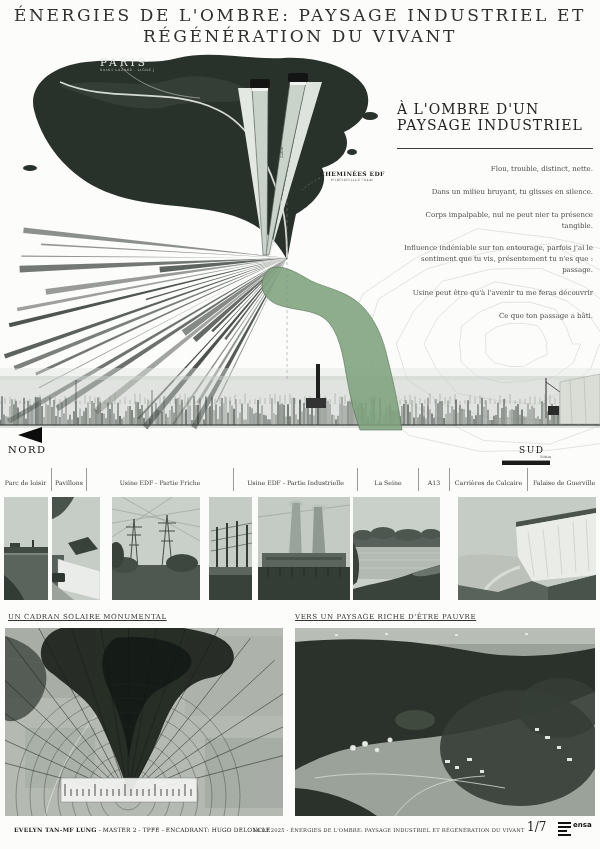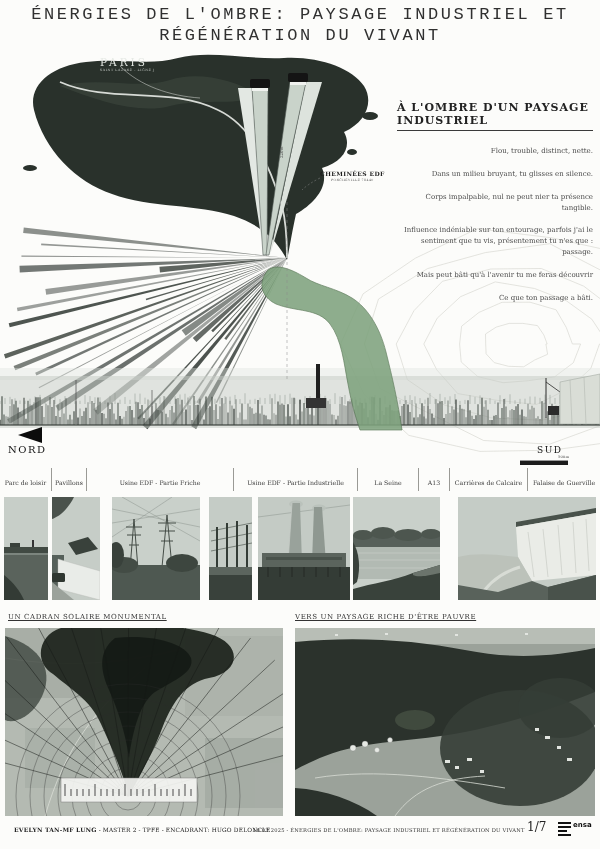--- a/index.html
+++ b/index.html
@@ -1,40 +1,40 @@
 <!DOCTYPE html>
 <html><head>
 <meta charset="utf-8">
 <style>
   html,body{margin:0;padding:0;background:#e8e8e8;}
   .page{position:relative;width:600px;height:849px;background:#fcfcfa;margin:0 auto;
         font-family:"DejaVu Serif",serif;color:#2b2b2b;overflow:hidden;}
   .abs{position:absolute;}
   
   .title{top:5px;left:0;width:600px;text-align:center;font-size:17px;letter-spacing:2.6px;
-         line-height:1.22;color:#303030;font-family:Liberation Mono, monospace;}
+         line-height:1.22;color:#303030;}
   
   .board{top:46px;left:0;width:546px;height:424px;}
   .board svg{position:absolute;top:0;left:0;}
   .paris{left:100px;top:11px;color:#e6eae5;line-height:1;}
   .paris .big{font-size:10.5px;letter-spacing:3px;display:block;}
   .paris .sub{font-size:3.2px;letter-spacing:.6px;display:block;margin-top:1px;color:#c9cec9;}
   .chem{left:320px;top:125px;text-align:center;line-height:1;color:#1d1d1d;}
   .chem .big{font-size:6px;font-weight:bold;letter-spacing:.4px;display:block;}
   .chem .sub{font-size:3.2px;letter-spacing:.4px;display:block;margin-top:1.5px;color:#555;}
   .h220{left:279px;top:112px;font-size:4px;color:#444;transform:rotate(-90deg);transform-origin:left top;}
   .nord{left:8px;top:398px;font-size:10px;letter-spacing:1.5px;color:#111;}
-  .sud{left:537px;top:399px;font-size:9px;letter-spacing:1.5px;color:#111;}
+  .sud{left:519px;top:399px;font-size:9px;letter-spacing:1.5px;color:#111;}
   .scaletxt{position:absolute;left:21px;top:10px;font-size:3.5px;letter-spacing:.3px;color:#333;}
   .scalebar{position:absolute;left:-17px;top:16px;width:48px;height:4px;background:#1c1c1c;}
   .scalebar:before{content:"";position:absolute;left:0;top:-1.5px;width:48px;height:1px;background:#9a9a9a;}
   
   .poem{left:397px;top:55px;width:196px;}
-  .poemh{font-size:11px;font-weight:bold;letter-spacing:1px;color:#222;
-         border-bottom:1.3px solid #3a3a3a;padding-bottom:3px;}
+  .poemh{font-size:14px;font-weight:normal;letter-spacing:1px;color:#222;
+         border-bottom:1.3px solid #3a3a3a;padding-bottom:15px;}
   .poem p{margin:0 0 12px;font-size:7px;line-height:1.55;text-align:right;color:#4c4c4c;}
   .poem p:first-of-type{margin-top:15px;}
   
   .secrow{top:468px;left:0;width:600px;height:23px;display:flex;}
   .secrow .cell{box-sizing:border-box;border-left:1px solid #9a9a95;display:flex;align-items:flex-end;
         justify-content:center;font-size:6.2px;color:#3a3a3a;padding-bottom:4px;text-align:center;line-height:1.1;}
   .secrow .cell:first-child{border-left:none;}
   
   .photo{top:497px;height:103px;overflow:hidden;background:linear-gradient(180deg,#c6cdc7 0%,#cfd5cf 45%,#8d968f 58%,#4b544d 78%,#39413b 100%);}
   .photo svg{display:block;width:100%;height:100%;}
@@ -586,21 +586,21 @@
       <span class="scaletxt">500m</span>
       <span class="scalebar"></span>
     </div>
 
     <div class="abs poem">
       <div class="poemh">À L'OMBRE D'UN PAYSAGE INDUSTRIEL</div>
       <p>Flou, trouble, distinct, nette.</p>
       <p>Dans un milieu bruyant, tu glisses en silence.</p>
       <p>Corps impalpable, nul ne peut nier ta présence tangible.</p>
       <p>Influence indéniable sur ton entourage, parfois j'ai le sentiment que tu vis, présentement tu n'es que : passage.</p>
-      <p>Mais peut bâti qu'à l'avenir tu me feras découvrir</p>
+      <p>Usine peut être qu'à l'avenir tu me feras découvrir</p>
       <p>Ce que ton passage a bâti.</p>
     </div>
   </div>
 
   <div class="abs secrow">
     <div class="cell" style="width:51px">Parc de loisir</div>
     <div class="cell" style="width:35px">Pavillons</div>
     <div class="cell" style="width:147px">Usine EDF - Partie Friche</div>
     <div class="cell" style="width:124px">Usine EDF - Partie Industrielle</div>
     <div class="cell" style="width:61px">La Seine</div>

